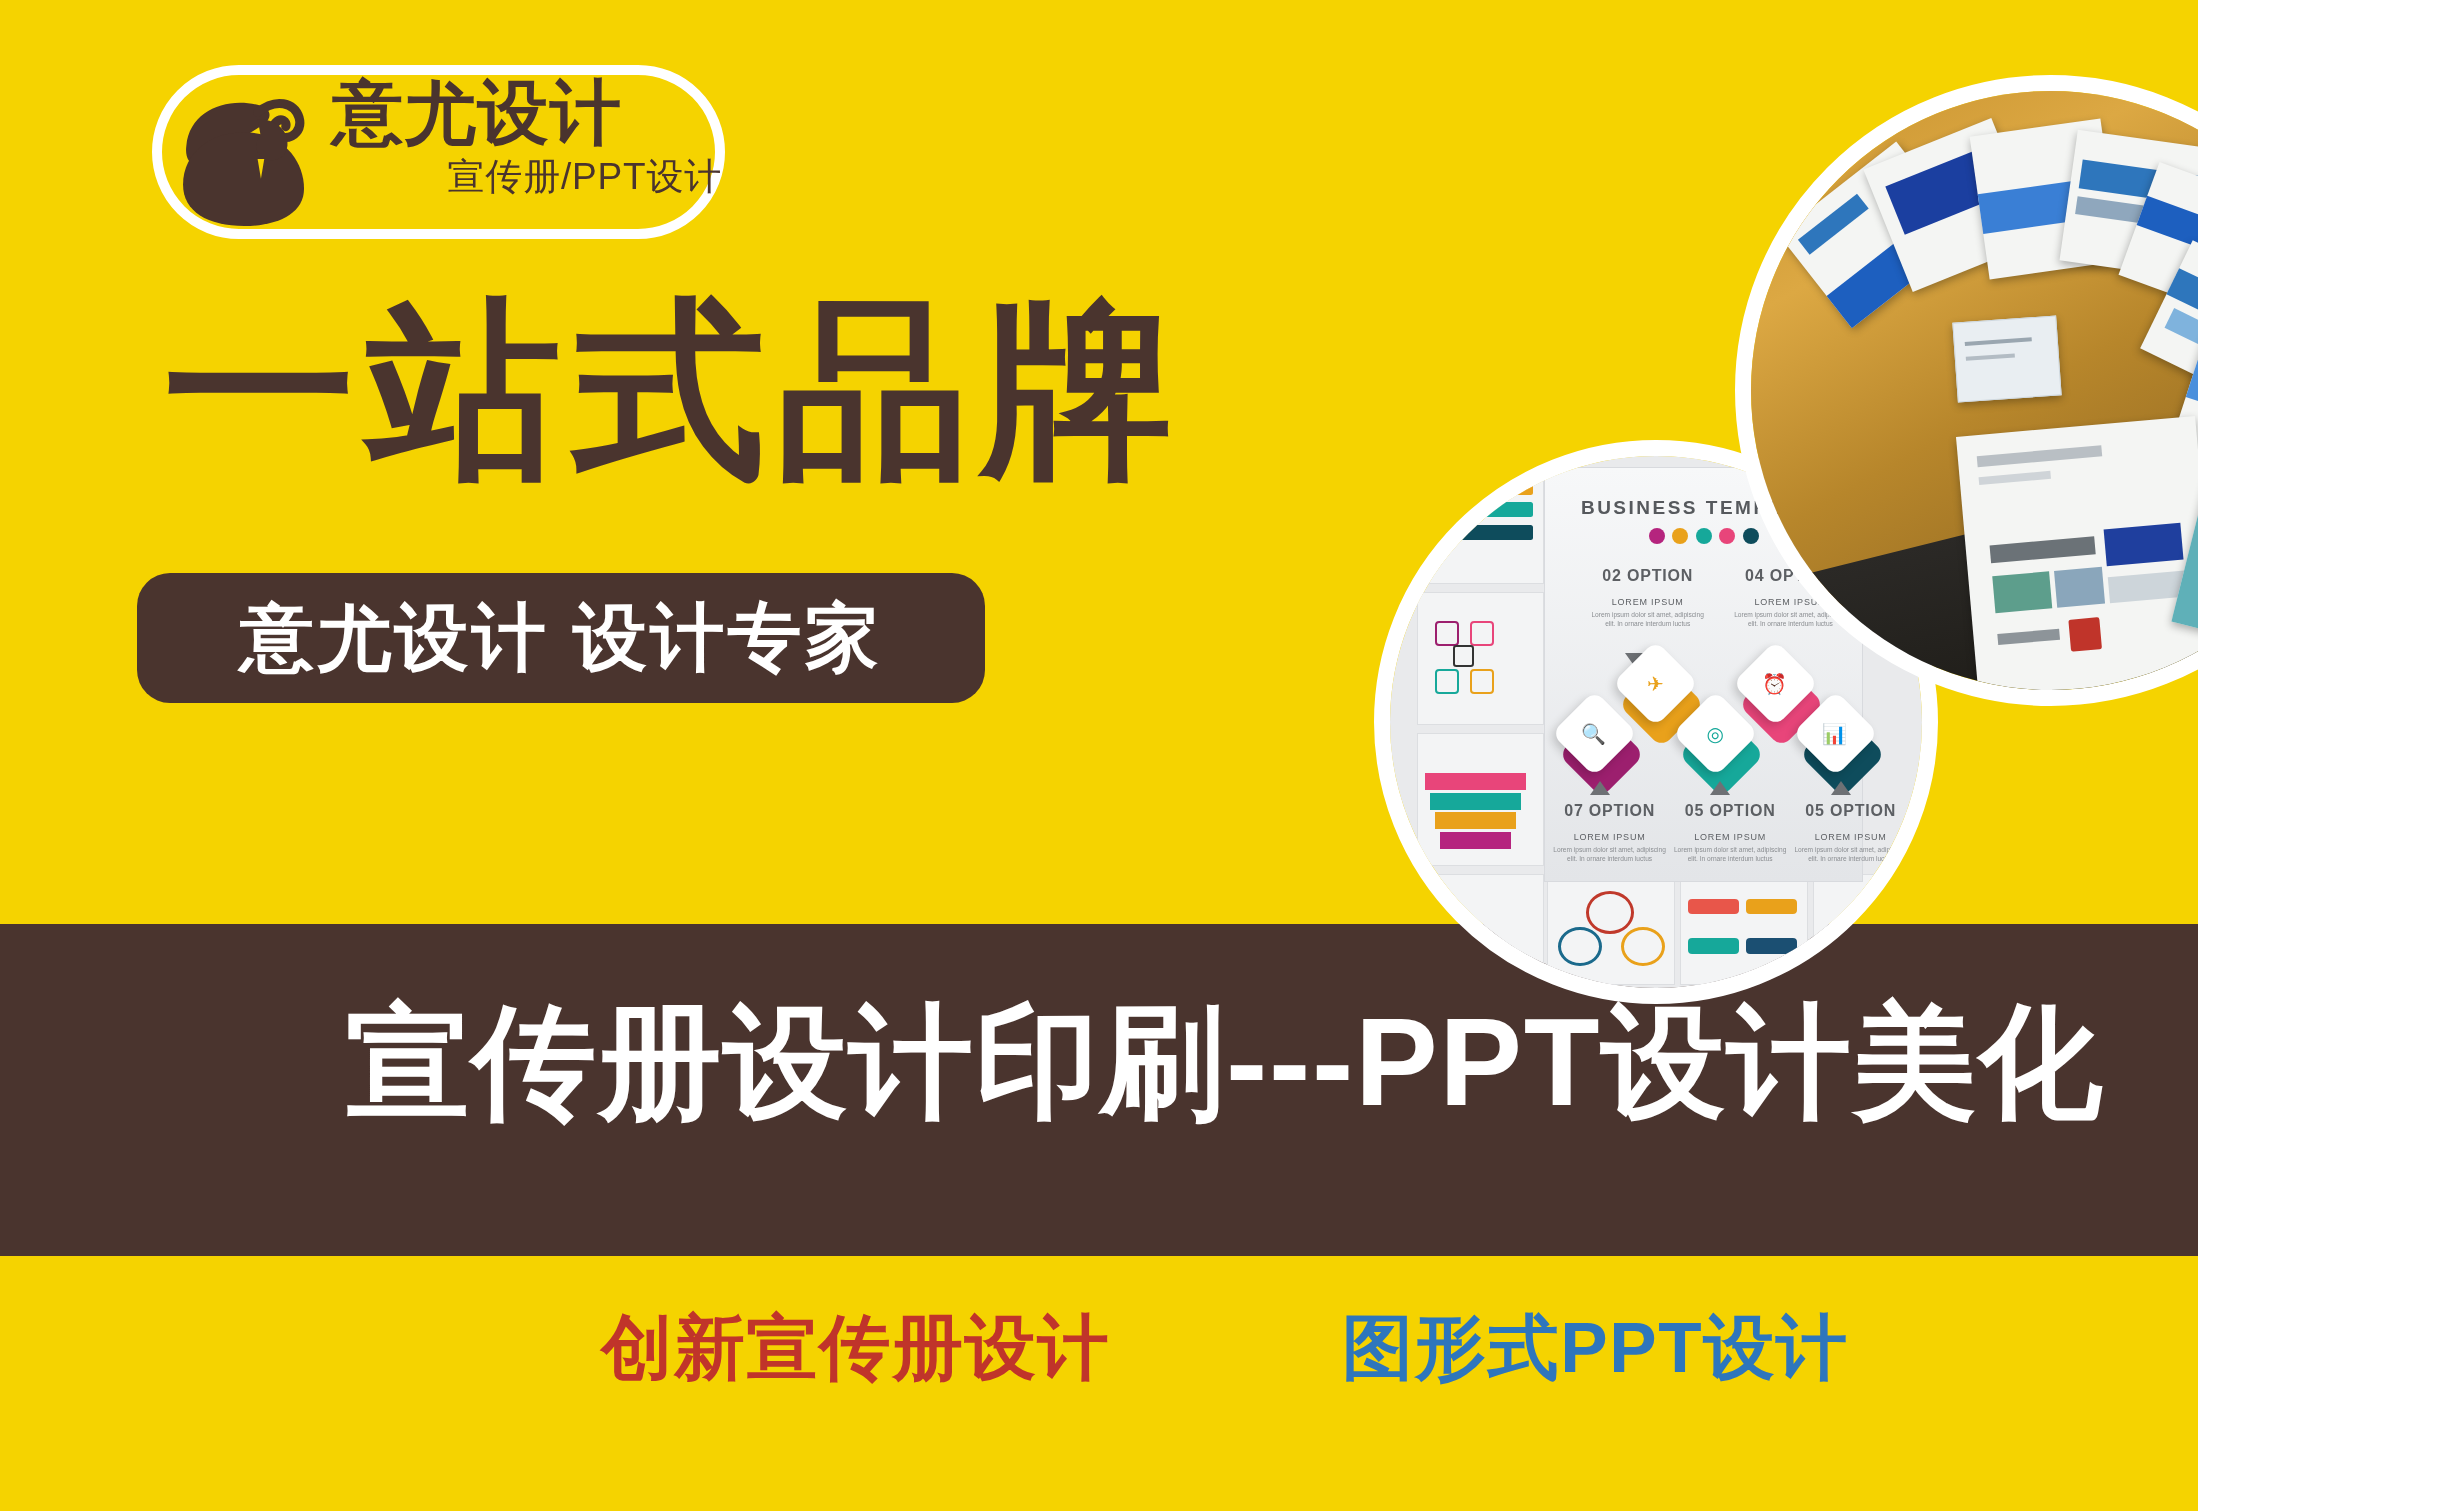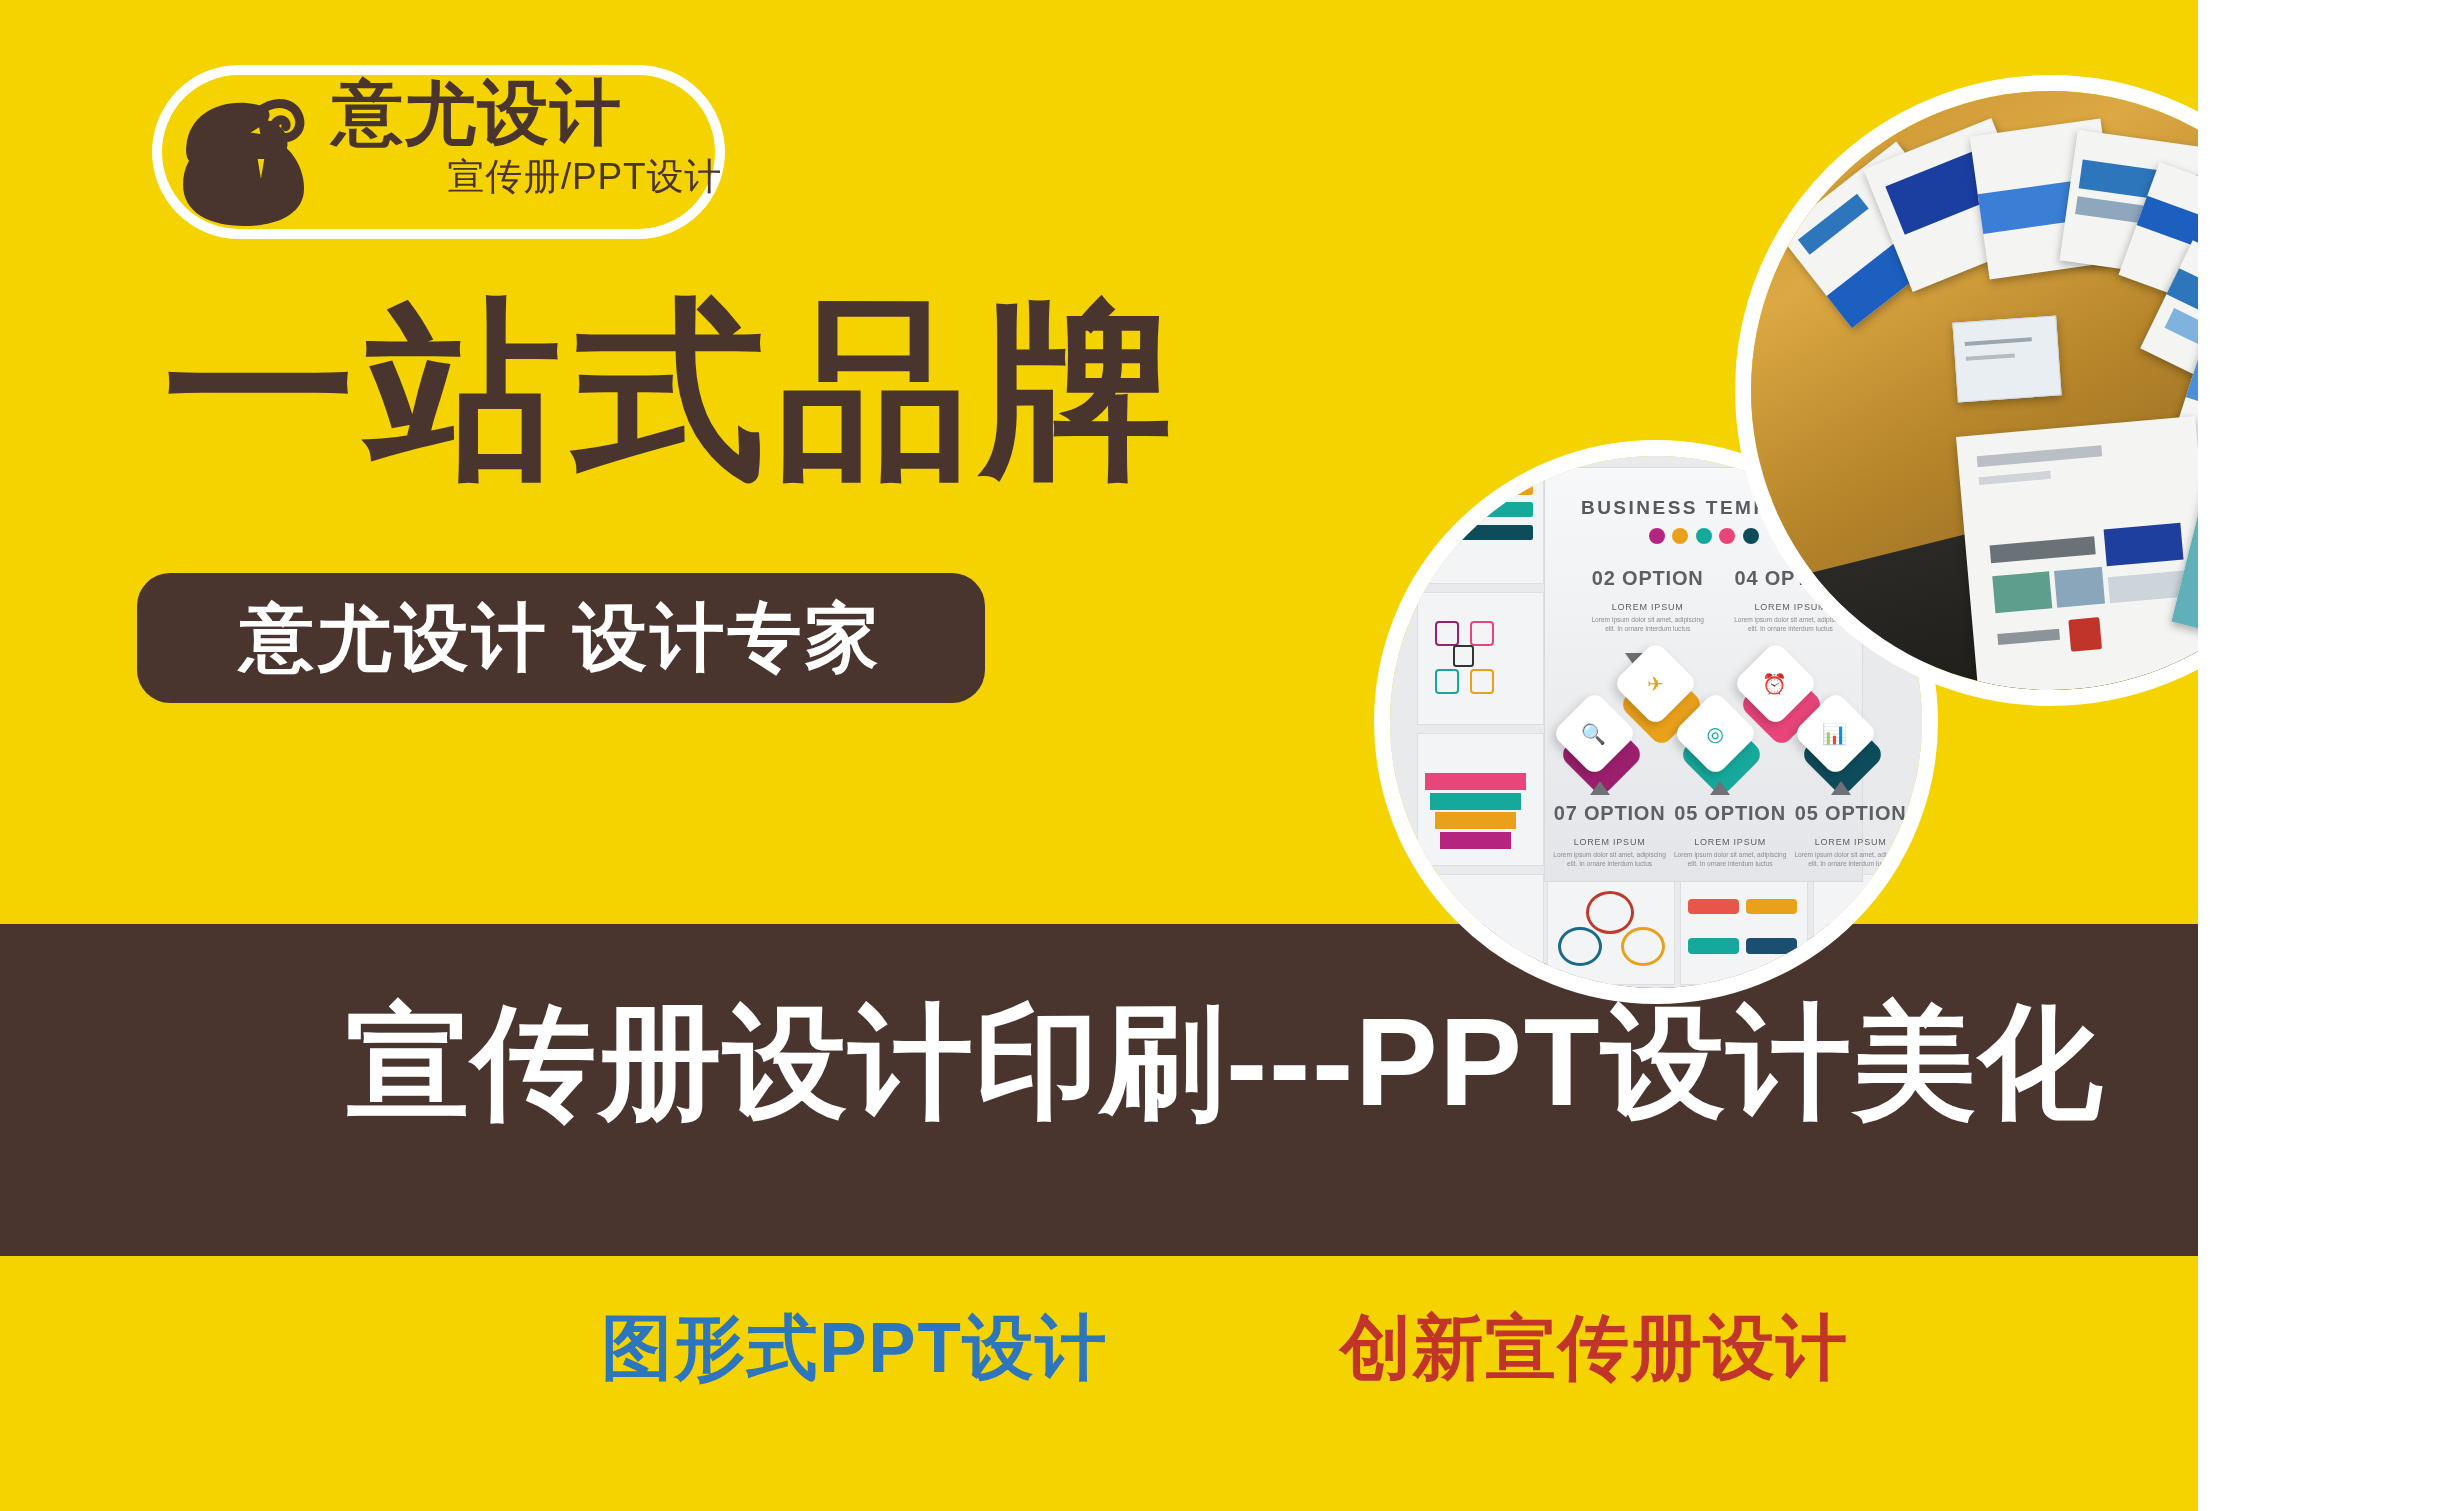--- a/index.html
+++ b/index.html
@@ -239,21 +239,21 @@
   .ppt-dots span {
     width: 16px; height: 16px; border-radius: 50%;
     display: block;
   }
   .ppt-opt {
     position: absolute;
     text-align: center;
     color: #5c5f63;
     width: 116px;
   }
-  .ppt-opt b { display:block; font-size: 20px; letter-spacing: 0.8px; }
+  .ppt-opt b { display:block; font-size: 16px; letter-spacing: 0.8px; }
   .ppt-opt u { display:block; font-size: 9px; letter-spacing: 0.8px; text-decoration: none; margin-top: 12px; }
   .ppt-opt s { display:block; font-size: 6.6px; text-decoration: none; color:#8b8e92; margin-top: 3.3px; line-height: 9px; }
   .dia {
     position: absolute;
     width: 61px; height: 61px;
     border-radius: 11.6px;
     transform: rotate(45deg);
     background: #ffffff;
     box-shadow: 0 5px 10px rgba(0,0,0,.18);
     display: flex; align-items: center; justify-content: center;
@@ -291,22 +291,22 @@
   <div class="headline">一站式品牌</div>
 
   <div class="pill">
     <span class="pill-text">意尤设计 设计专家</span>
   </div>
 
   <div class="band"></div>
   <div class="band-text">宣传册设计印刷---PPT设计美化</div>
 
   <div class="footer">
+    <span class="tag tag-print">创新宣传册设计</span>
     <span class="tag tag-ppt">图形式PPT设计</span>
-    <span class="tag tag-print">创新宣传册设计</span>
   </div>
 
   <div class="photo-circle circle-ppt">
     <div class="photo-inner">
       <div class="ppt-bg"></div>
 
       <div class="ppt-cell" style="left:5%; top:0%; width:24%; height:24%;">
         <div style="position:absolute;left:8%;top:18%;width:84%;height:12%;background:#E9A11B;border-radius:2.5px;"></div>
         <div style="position:absolute;left:8%;top:36%;width:84%;height:12%;background:#16A89A;border-radius:2.5px;"></div>
         <div style="position:absolute;left:8%;top:54%;width:84%;height:12%;background:#0E4C5C;border-radius:2.5px;"></div>

